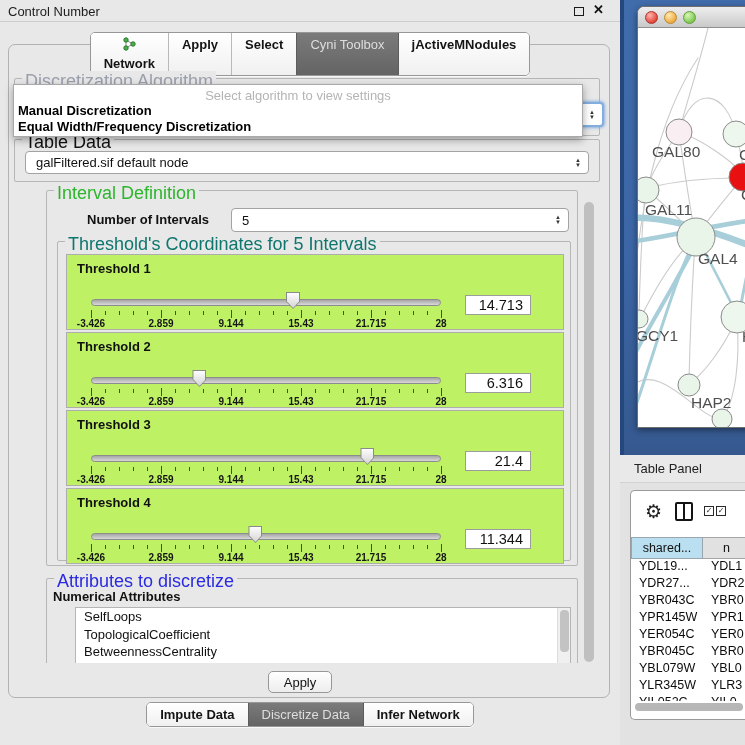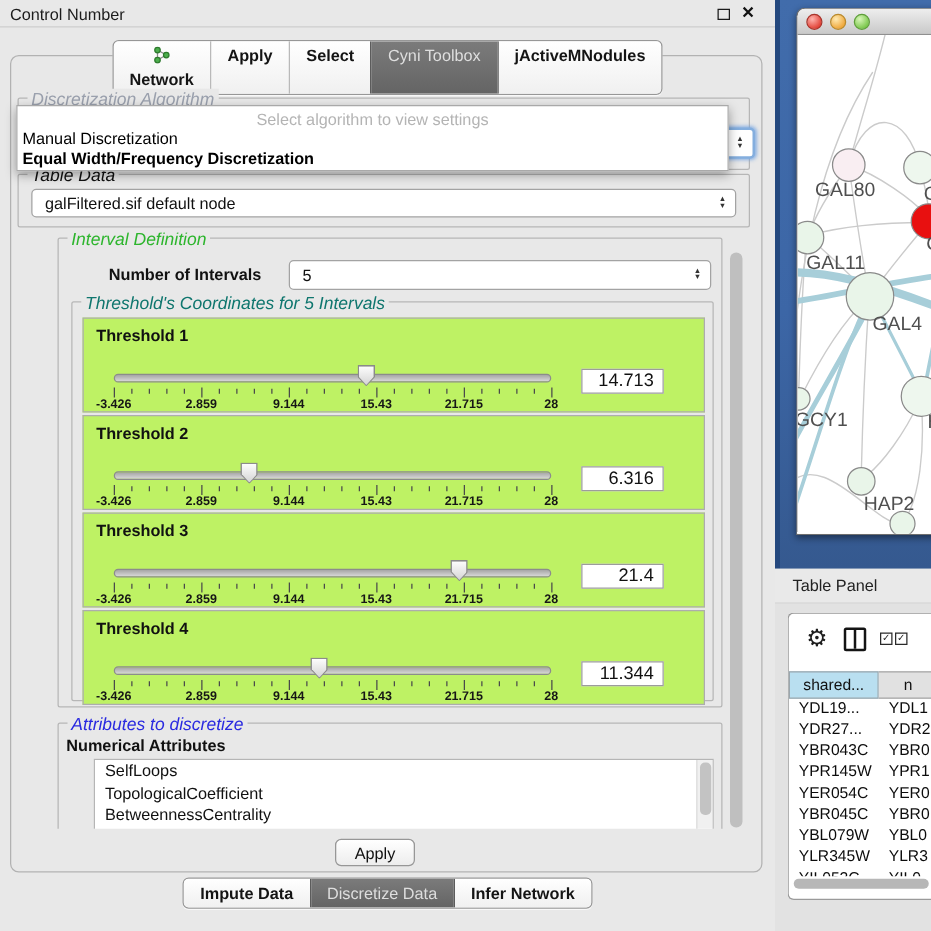--- a/index.html
+++ b/index.html
@@ -21,32 +21,32 @@
   .seg { display:flex; border:1px solid #979797; border-radius:5px; overflow:hidden; background:#fff; box-shadow:0 1px 0 rgba(255,255,255,.7); }
   .seg-item { display:flex; align-items:center; gap:5px; padding:4px 13px; font-size:13px; font-weight:700; color:#141414; background:linear-gradient(#ffffff,#f0f0f0); white-space:nowrap;flex-direction:column; }
   .seg-item + .seg-item { border-left:1px solid #b9b9b9; }
   .seg-item.selected { background:linear-gradient(#7b7b7b,#646464); color:#dedede; font-weight:400; border-left:1px solid #5c5c5c; }
   .seg-item.selected + .seg-item { border-left:1px solid #5c5c5c; }
   .top-tabs { top:32px; }
   .bottom-tabs { top:702px; }
 
   
   .group { position:absolute; border:1px solid #b6b6b6; border-radius:2px; }
-  .gtitle { position:absolute; top:-8px; left:7px; background:#e8e8e8; padding:0 3px; font-size:14px; white-space:nowrap;font-style:italic; }
+  .gtitle { position:absolute; top:-8px; left:7px; background:#e8e8e8; padding:0 3px; font-size:18px; white-space:nowrap; }
 
   
   .combo { position:absolute; background:#fff; border:1px solid #a3a3a3; border-radius:4px; display:flex; align-items:center; font-size:13px; color:#111; padding:0 10px; }
   .combo .arrows { position:absolute; right:7px; top:50%; transform:translateY(-50%); display:flex; flex-direction:column; align-items:center; font-size:6px; line-height:5px; color:#333; }
   .algo-combo { left:20px; top:102px; width:584px; height:25px; border:2px solid #84aede; box-shadow:0 0 3px 1px rgba(110,160,225,.75); z-index:5; }
 
   
   .popup { position:absolute; left:13px; top:84px; width:570px; height:53px; background:#fff; border:1px solid #a9a9a9; box-shadow:0 3px 8px rgba(0,0,0,.35); z-index:20; }
   .popup-hint { position:absolute; left:0; right:0; top:3px; text-align:center; font-size:13px; color:#b4b4b4; }
   .popup-item { position:absolute; left:4px; font-size:13px; color:#000; white-space:nowrap; }
-  .popup-item.bold { font-weight:400; }
+  .popup-item.bold { font-weight:700; }
 
   
   .viewport { position:absolute; left:40px; top:186px; width:560px; height:477px; overflow:hidden; }
   .vscroll-thumb { position:absolute; left:584px; top:202px; width:10px; height:460px; background:#bfbfbf; border-radius:5px; }
 
   
   .thr-panel { position:absolute; left:8px; width:498px; height:76px; border:1px solid #adadad; background:#bef264; }
   .thr-label { position:absolute; left:10px; top:6px; font-size:13px; font-weight:700; color:#111; }
   .track { position:absolute; left:24px; top:44px; width:350px; height:7px; border:1px solid #8c8c8c; border-radius:4px; background:linear-gradient(#a6a6a6,#d8d8d8); }
   .tick { position:absolute; width:1px; background:#4a4a4a; }

